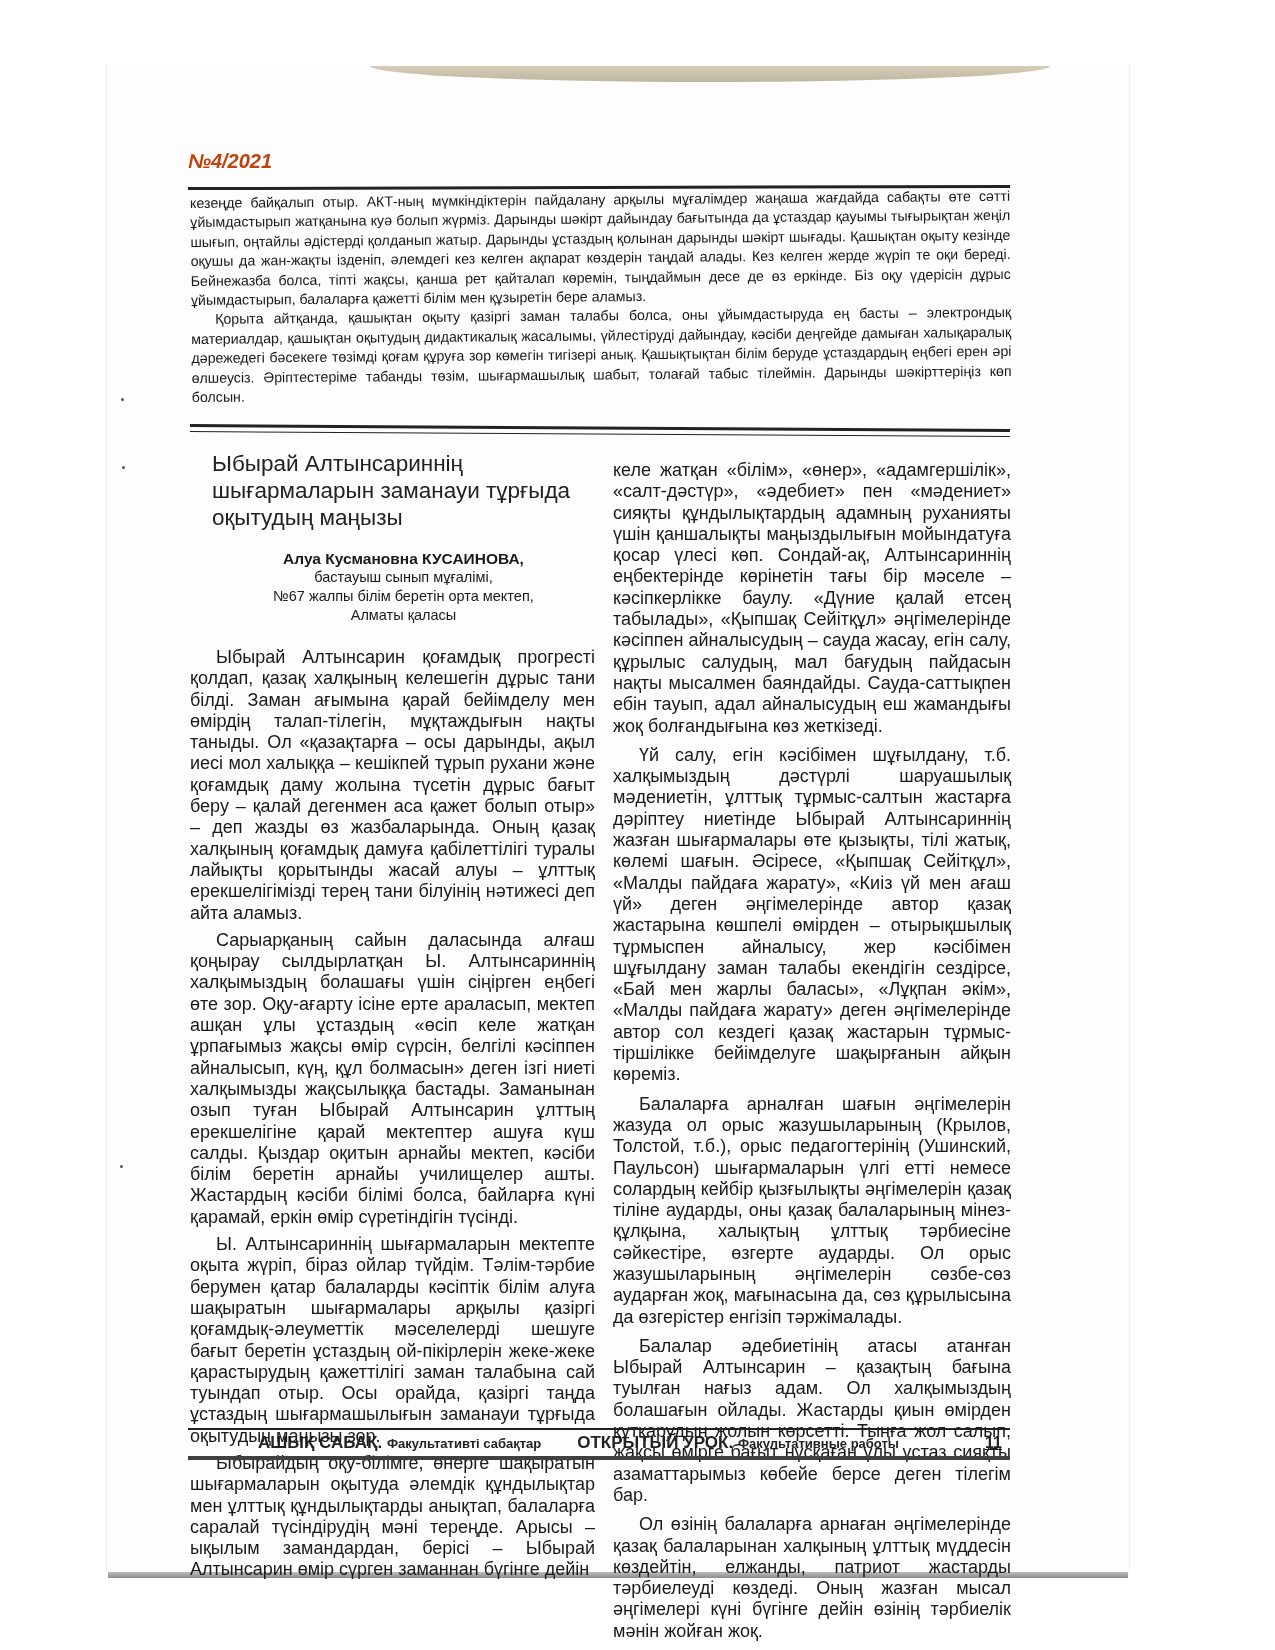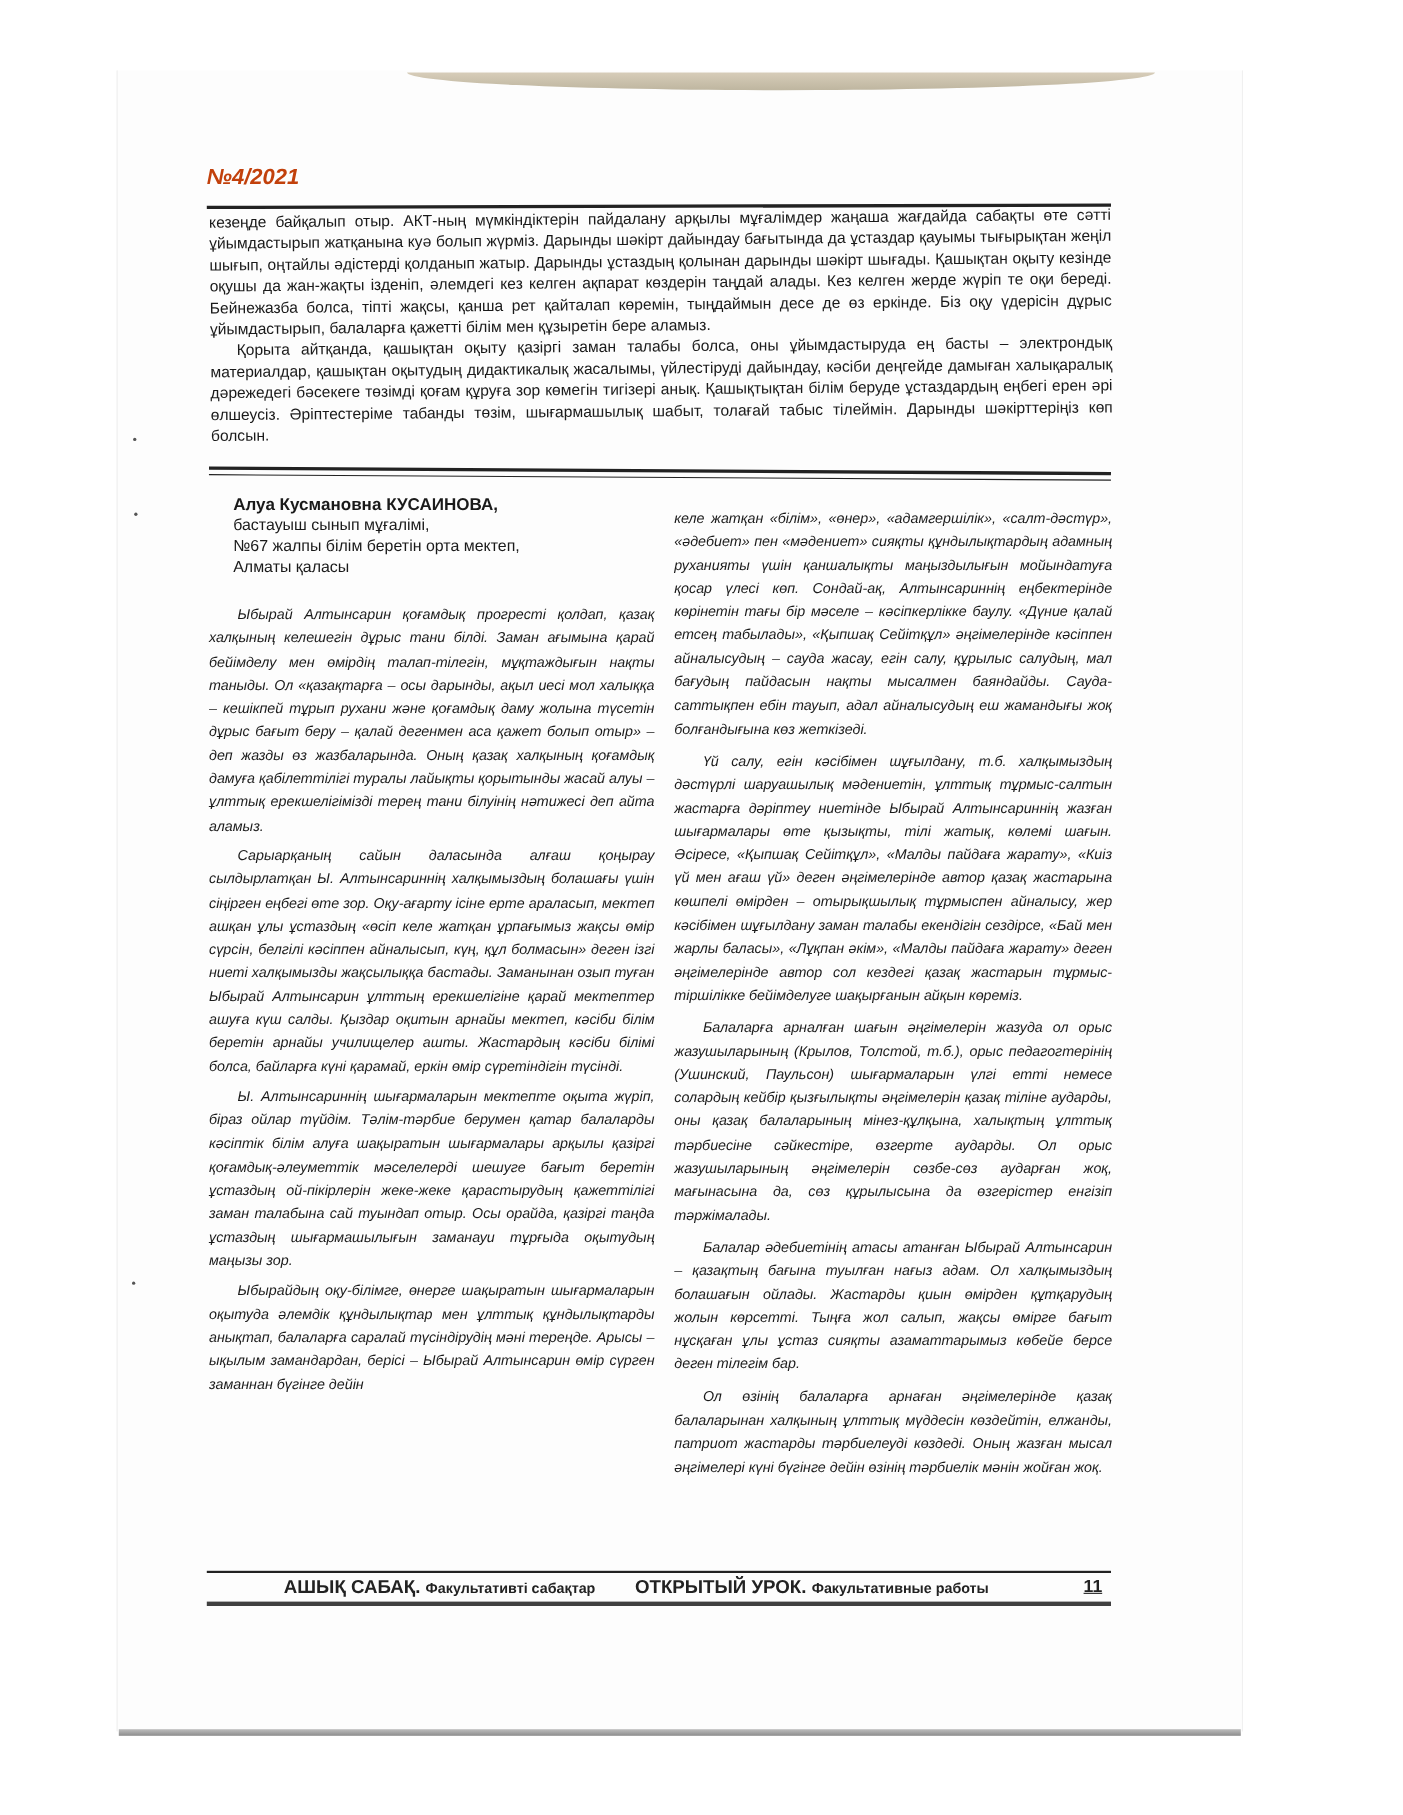--- a/index.html
+++ b/index.html
@@ -44,23 +44,23 @@
     position: absolute; left: 190px; top: 424px; width: 820px; height: 4px;
     border-top: 3px solid #222; border-bottom: 1px solid #222;
     transform: rotate(0.35deg); transform-origin: left top;
   }
   .col-left {
     position: absolute; left: 190px; top: 450px; width: 405px;
   }
   .title {
     margin: 0 0 18px 22px; font-size: 22.5px; line-height: 27px; font-weight: normal; color: #222;
   }
-  .author { margin-left: 22px; font-size: 14.5px; line-height: 19px; }
+  .author { margin-left: 22px; font-size: 14.5px; line-height: 19px; text-align: center; }
   .author .name { font-weight: bold; font-size: 15.5px; }
-  .body-text { font-size: 13px; line-height: 21.3px; text-align: justify; font-style: italic; }
+  .body-text { font-size: 18px; line-height: 21.3px; text-align: justify; }
   .body-text p { margin: 0; text-indent: 26px; }
   .col-left .body-text { margin-top: 22px; }
   .col-right {
     position: absolute; left: 613px; top: 460px; width: 398px;
   }
   .col-right .body-text p + p { margin-top: 8px; }
   .col-left .body-text p + p { margin-top: 6px; }
   .footer {
     position: absolute; left: 188px; top: 1428px; width: 822px; height: 26px;
     border-top: 2px solid #222; border-bottom: 4px solid #404040;
@@ -87,20 +87,25 @@
 <div class="rule-top"></div>
 
 <div class="top-block">
   <p>кезеңде байқалып отыр. АКТ-ның мүмкіндіктерін пайдалану арқылы мұғалімдер жаңаша жағдайда сабақты өте сәтті ұйымдастырып жатқанына куә болып жүрміз. Дарынды шәкірт дайындау бағытында да ұстаздар қауымы тығырықтан жеңіл шығып, оңтайлы әдістерді қолданып жатыр. Дарынды ұстаздың қолынан дарынды шәкірт шығады. Қашықтан оқыту кезінде оқушы да жан-жақты ізденіп, әлемдегі кез келген ақпарат көздерін таңдай алады. Кез келген жерде жүріп те оқи береді. Бейнежазба болса, тіпті жақсы, қанша рет қайталап көремін, тыңдаймын десе де өз еркінде. Біз оқу үдерісін дұрыс ұйымдастырып, балаларға қажетті білім мен құзыретін бере аламыз.</p>
   <p class="indent">Қорыта айтқанда, қашықтан оқыту қазіргі заман талабы болса, оны ұйымдастыруда ең басты – электрондық материалдар, қашықтан оқытудың дидактикалық жасалымы, үйлестіруді дайындау, кәсіби деңгейде дамыған халықаралық дәрежедегі бәсекеге төзімді қоғам құруға зор көмегін тигізері анық. Қашықтықтан білім беруде ұстаздардың еңбегі ерен әрі өлшеусіз. Әріптестеріме табанды төзім, шығармашылық шабыт, толағай табыс тілеймін. Дарынды шәкірттеріңіз көп болсын.</p>
 </div>
 
 <div class="rule-mid"></div>
 
 <div class="col-left">
+  <h1 class="title">
+    <span>Ыбырай Алтынсариннің</span><br>
+    <span>шығармаларын заманауи тұрғыда</span><br>
+    <span>оқытудың маңызы</span>
+  </h1>
   <div class="author">
     <div class="name">Алуа Кусмановна КУСАИНОВА,</div>
     <div>бастауыш сынып мұғалімі,</div>
     <div>№67 жалпы білім беретін орта мектеп,</div>
     <div>Алматы қаласы</div>
   </div>
   <div class="body-text">
     <p>Ыбырай Алтынсарин қоғамдық прогресті қолдап, қазақ халқының келешегін дұрыс тани білді. Заман ағымына қарай бейімделу мен өмірдің талап-тілегін, мұқтаждығын нақты таныды. Ол «қазақтарға – осы дарынды, ақыл иесі мол халыққа – кешікпей тұрып рухани және қоғамдық даму жолына түсетін дұрыс бағыт беру – қалай дегенмен аса қажет болып отыр» – деп жазды өз жазбаларында. Оның қазақ халқының қоғамдық дамуға қабілеттілігі туралы лайықты қорытынды жасай алуы – ұлттық ерекшелігімізді терең тани білуінің нәтижесі деп айта аламыз.</p>
     <p>Сарыарқаның сайын даласында алғаш қоңырау сылдырлатқан Ы. Алтынсариннің халқымыздың болашағы үшін сіңірген еңбегі өте зор. Оқу-ағарту ісіне ерте араласып, мектеп ашқан ұлы ұстаздың «өсіп келе жатқан ұрпағымыз жақсы өмір сүрсін, белгілі кәсіппен айналысып, күң, құл болмасын» деген ізгі ниеті халқымызды жақсылыққа бастады. Заманынан озып туған Ыбырай Алтынсарин ұлттың ерекшелігіне қарай мектептер ашуға күш салды. Қыздар оқитын арнайы мектеп, кәсіби білім беретін арнайы училищелер ашты. Жастардың кәсіби білімі болса, байларға күні қарамай, еркін өмір сүретіндігін түсінді.</p>
     <p>Ы. Алтынсариннің шығармаларын мектепте оқыта жүріп, біраз ойлар түйдім. Тәлім-тәрбие берумен қатар балаларды кәсіптік білім алуға шақыратын шығармалары арқылы қазіргі қоғамдық-әлеуметтік мәселелерді шешуге бағыт беретін ұстаздың ой-пікірлерін жеке-жеке қарастырудың қажеттілігі заман талабына сай туындап отыр. Осы орайда, қазіргі таңда ұстаздың шығармашылығын заманауи тұрғыда оқытудың маңызы зор.</p>

